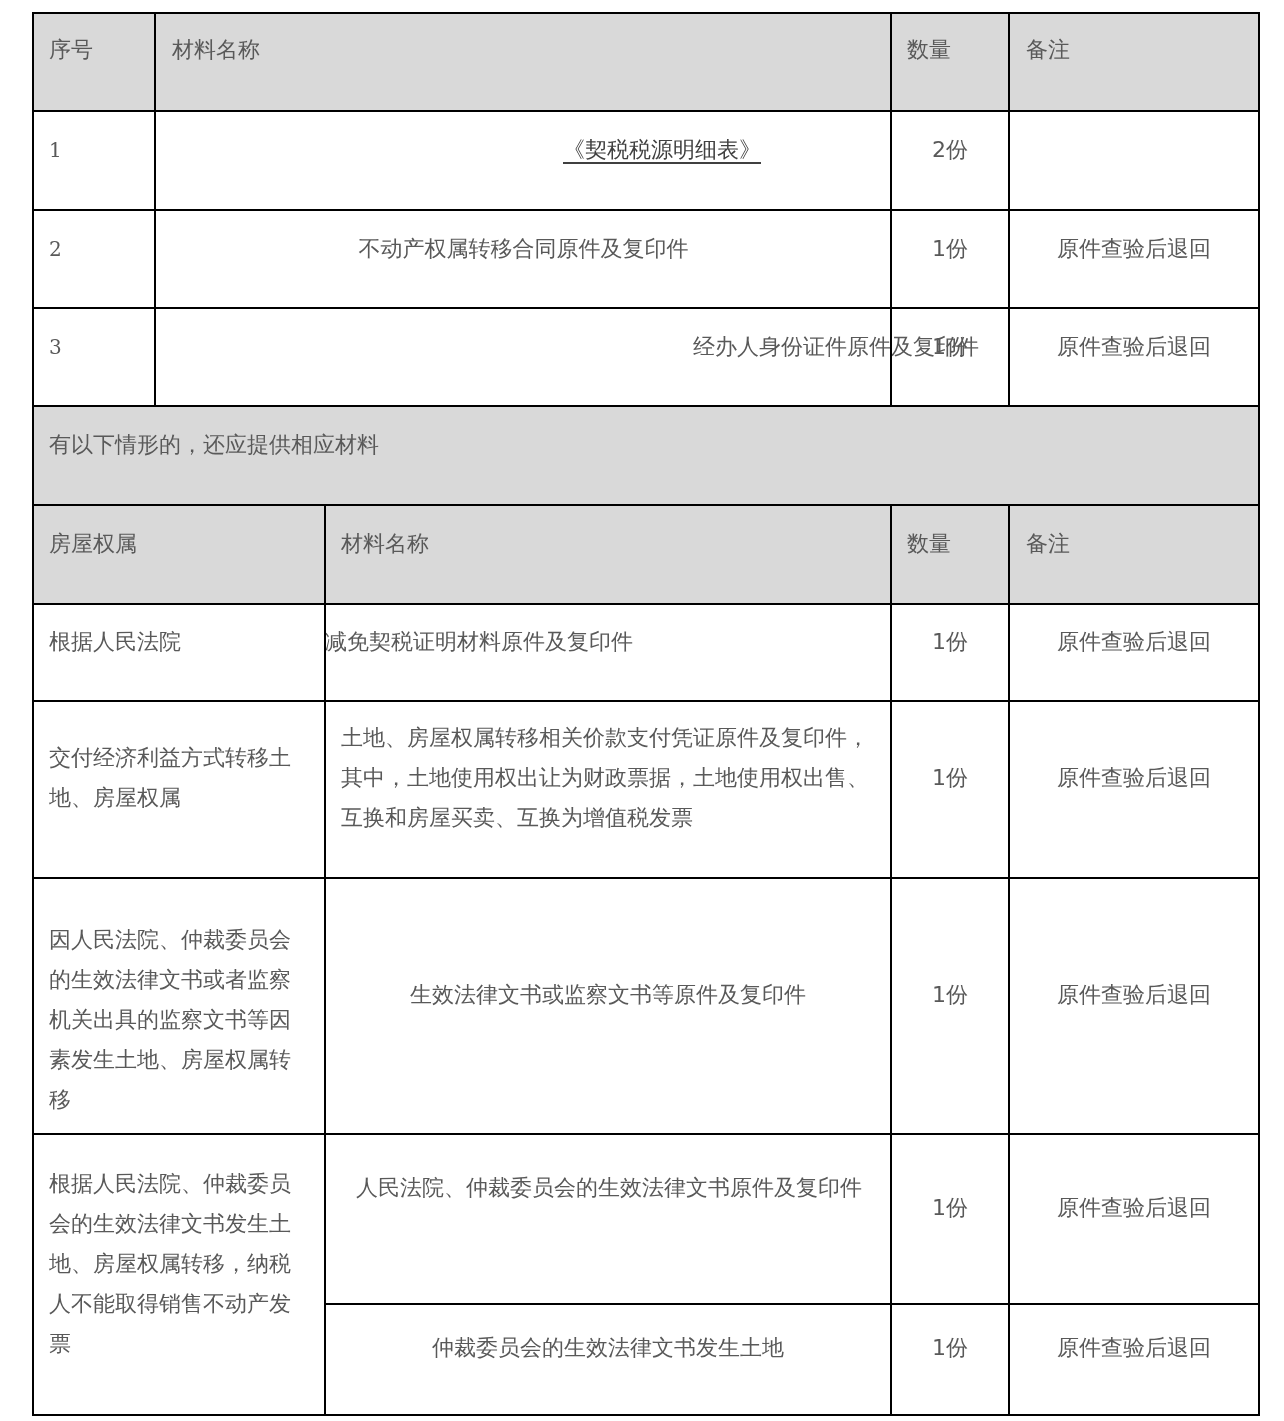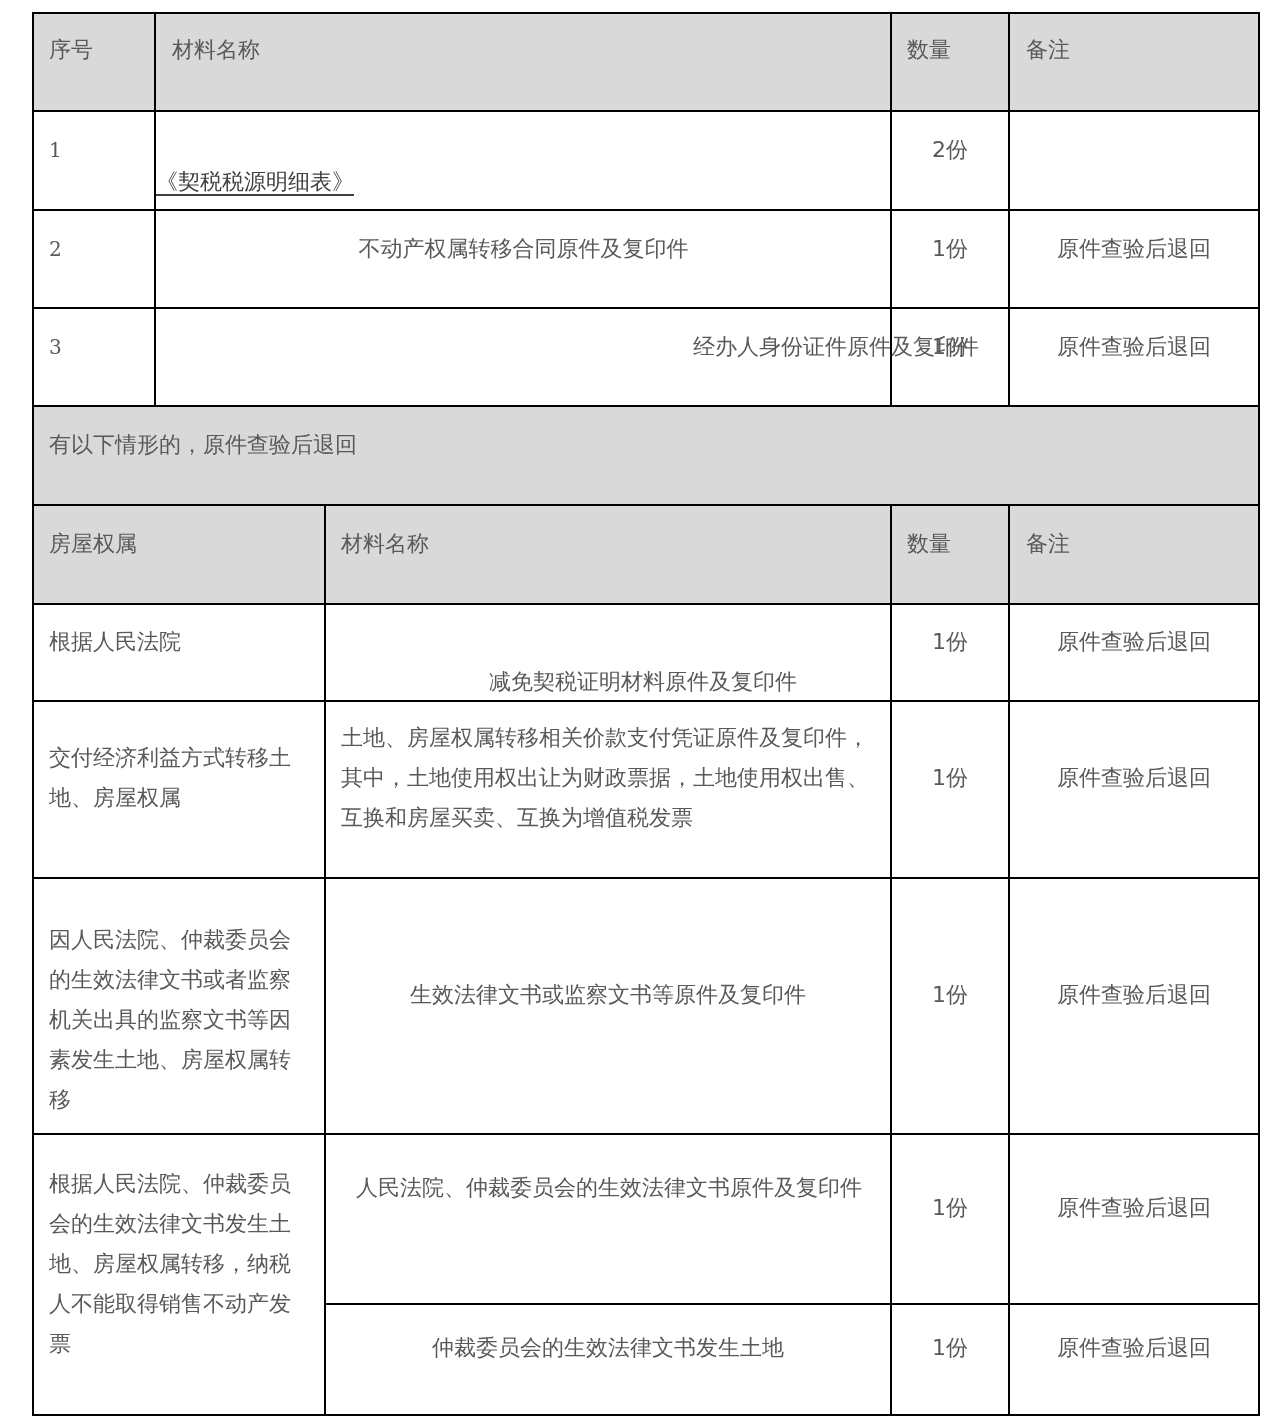--- a/index.html
+++ b/index.html
@@ -15,42 +15,42 @@
 
 <div class="c hd" style="left:33px;top:13px;width:1226px;height:98px;"></div>
 <div class="c hd" style="left:33px;top:407px;width:1226px;height:197px;"></div>
 
 <div class="c" style="left:49px;top:30px;">序号</div>
 <div class="c" style="left:172px;top:30px;">材料名称</div>
 <div class="c" style="left:907px;top:30px;">数量</div>
 <div class="c" style="left:1026px;top:30px;">备注</div>
 
 <div class="c serif" style="left:49px;top:130px;">1</div>
-<div class="c lnk" style="left:156px;top:130px;width:605px;text-align:left;margin-top:32px;">《契税税源明细表》</div>
+<div class="c lnk" style="left:156px;top:130px;width:605px;text-align:right;">《契税税源明细表》</div>
 <div class="c" style="left:891px;top:130px;width:118px;text-align:center;">2份</div>
 
 <div class="c serif" style="left:49px;top:229px;">2</div>
 <div class="c" style="left:156px;top:229px;width:735px;text-align:center;">不动产权属转移合同原件及复印件</div>
 <div class="c" style="left:891px;top:229px;width:118px;text-align:center;">1份</div>
 <div class="c" style="left:1009px;top:229px;width:250px;text-align:center;">原件查验后退回</div>
 
 <div class="c serif" style="left:49px;top:327px;">3</div>
 <div class="c" style="left:156px;top:327px;width:823px;text-align:right;">经办人身份证件原件及复印件</div>
 <div class="c" style="left:891px;top:327px;width:118px;text-align:center;">1份</div>
 <div class="c" style="left:1009px;top:327px;width:250px;text-align:center;">原件查验后退回</div>
 
-<div class="c" style="left:49px;top:425px;">有以下情形的，原件查验后退回</div>
+<div class="c" style="left:49px;top:425px;">有以下情形的，还应提供相应材料</div>
 
 <div class="c" style="left:49px;top:524px;">房屋权属</div>
 <div class="c" style="left:341px;top:524px;">材料名称</div>
 <div class="c" style="left:907px;top:524px;">数量</div>
 <div class="c" style="left:1026px;top:524px;">备注</div>
 
 <div class="c" style="left:49px;top:622px;">根据人民法院</div>
-<div class="c" style="left:325px;top:622px;width:472px;text-align:right;margin-top:40px;">减免契税证明材料原件及复印件</div>
+<div class="c" style="left:325px;top:622px;width:472px;text-align:left;">减免契税证明材料原件及复印件</div>
 <div class="c" style="left:891px;top:622px;width:118px;text-align:center;">1份</div>
 <div class="c" style="left:1009px;top:622px;width:250px;text-align:center;">原件查验后退回</div>
 
 <div class="c" style="left:49px;top:738px;width:250px;">交付经济利益方式转移土地、房屋权属</div>
 <div class="c" style="left:341px;top:718px;width:540px;">土地、房屋权属转移相关价款支付凭证原件及复印件，其中，土地使用权出让为财政票据，土地使用权出售、互换和房屋买卖、互换为增值税发票</div>
 <div class="c" style="left:891px;top:758px;width:118px;text-align:center;">1份</div>
 <div class="c" style="left:1009px;top:758px;width:250px;text-align:center;">原件查验后退回</div>
 
 <div class="c" style="left:49px;top:895px;width:250px;margin-top:25px;">因人民法院、仲裁委员会的生效法律文书或者监察机关出具的监察文书等因素发生土地、房屋权属转移</div>
 <div class="c" style="left:325px;top:975px;width:566px;text-align:center;">生效法律文书或监察文书等原件及复印件</div>

